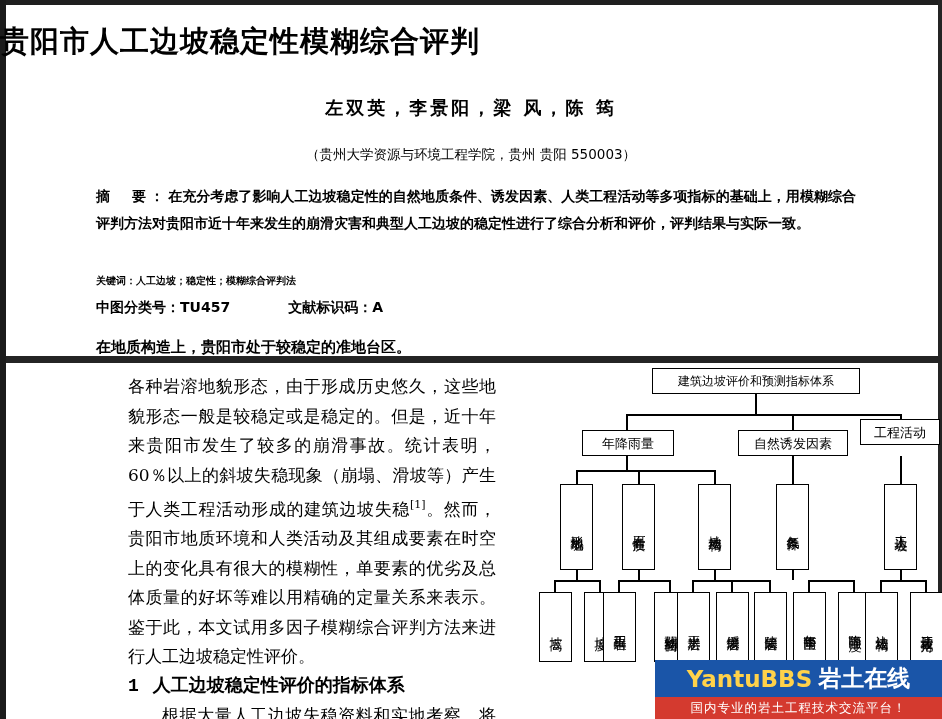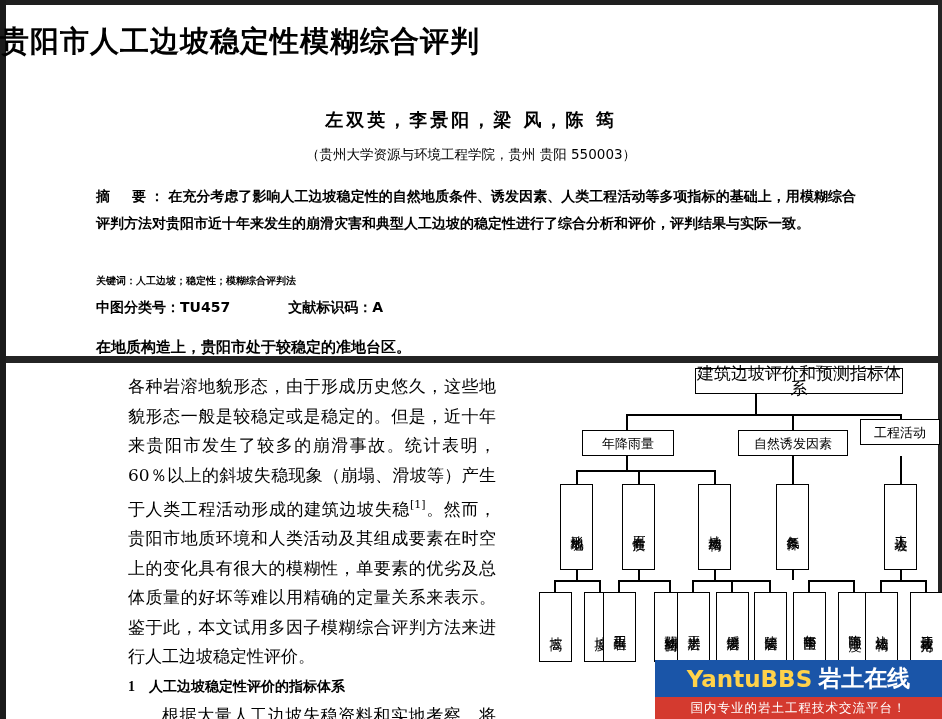--- a/index.html
+++ b/index.html
@@ -20,21 +20,21 @@
   .edge-right{position:absolute;right:0;top:0;width:4px;height:719px;background:#242424;}
   .edge-top{position:absolute;left:0;top:0;width:942px;height:5px;background:#1f1f1f;}
   .scan-band{position:absolute;left:6px;right:4px;height:7px;background:#111;opacity:.92;}
 
   .title{
     position:absolute;left:0;top:22px;width:942px;text-align:left;
     font-family:"DejaVu Sans","Liberation Sans",sans-serif;
     font-size:29px;font-weight:bold;color:#000;letter-spacing:1px;
   }
   .authors{
-    position:absolute;left:0;top:108px;width:942px;text-align:center;
+    position:absolute;left:0;top:96px;width:942px;text-align:center;
     font-size:18px;font-weight:bold;color:#000;letter-spacing:3px;
   }
   .affil{
     position:absolute;left:0;top:146px;width:942px;text-align:center;
     font-size:13.5px;color:#000;
   }
   .abstract{
     position:absolute;left:96px;top:183px;width:760px;
     font-size:14px;line-height:27px;color:#000;font-weight:bold;
     text-align:justify;
@@ -58,22 +58,22 @@
   
   .col-left{
     position:absolute;left:128px;top:372px;width:368px;
     font-size:17px;line-height:29.5px;color:#000;
     text-align:justify;
     font-family:"DejaVu Serif","Liberation Serif",serif;
   }
   .col-left p{margin:0;}
   .sup{font-size:11px;vertical-align:super;}
   .section-head{
-    margin-top:14px;font-size:14px;font-weight:bold;
-    font-family:Liberation Serif, serif;
+    margin-top:14px;font-size:18px;font-weight:bold;
+    font-family:Liberation Mono, monospace;
   }
   .section-head .num{margin-right:14px;}
   .para2{margin-top:10px;text-indent:34px;}
 
   
   .diagram{position:absolute;left:560px;top:368px;width:370px;height:300px;}
   .dbox{
     position:absolute;border:1.6px solid #000;background:#fff;
     display:flex;align-items:center;justify-content:center;
     text-align:center;color:#000;font-size:13px;line-height:15px;
@@ -131,21 +131,21 @@
   <div class="stray-line">在地质构造上，贵阳市处于较稳定的准地台区。</div>
 
   <div class="col-left">
     <p><span>各种岩溶地貌形态，由于形成历史悠久，这些地貌形态一般是较稳定或是稳定的。但是，近十年来贵阳市发生了较多的崩滑事故。统计表明，60％以上的斜坡失稳现象（崩塌、滑坡等）产生于人类工程活动形成的建筑边坡失稳</span><span class="sup">[1]</span><span>。然而，贵阳市地质环境和人类活动及其组成要素在时空上的变化具有很大的模糊性，单要素的优劣及总体质量的好坏等难以用精确的定量关系来表示。鉴于此，本文试用多因子模糊综合评判方法来进行人工边坡稳定性评价。</span></p>
     <p class="section-head"><span class="num">1</span><span>人工边坡稳定性评价的指标体系</span></p>
     <p class="para2">根据大量人工边坡失稳资料和实地考察，将影响人工边坡稳定性的因素初步概括为：基本因素（自</p>
   </div>
 
   <div class="diagram">
 
-    <div class="dbox" style="left:92px;top:0px;width:208px;height:26px;font-size:17px;margin-left:43px;">建筑边坡评价和预测指标体系</div>
+    <div class="dbox" style="left:92px;top:0px;width:208px;height:26px;font-size:12px;">建筑边坡评价和预测指标体系</div>
 
     <div class="dline" style="left:195px;top:26px;width:1.6px;height:20px;"></div>
 
     <div class="dline" style="left:66px;top:46px;width:275px;height:1.6px;"></div>
     <div class="dline" style="left:66px;top:46px;width:1.6px;height:16px;"></div>
     <div class="dline" style="left:232px;top:46px;width:1.6px;height:16px;"></div>
     <div class="dline" style="left:340px;top:46px;width:1.6px;height:16px;"></div>
 
     <div class="dbox" style="left:22px;top:62px;width:92px;height:26px;">年降雨量</div>
     <div class="dbox" style="left:178px;top:62px;width:110px;height:26px;">自然诱发因素</div>

